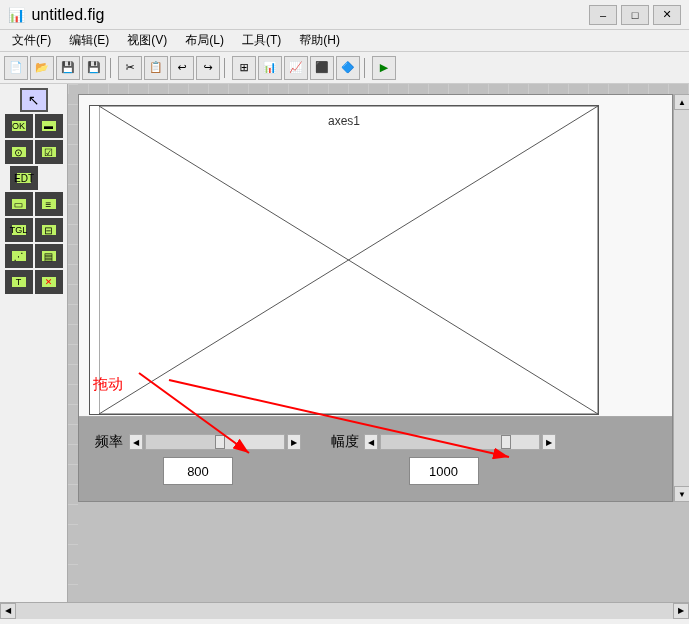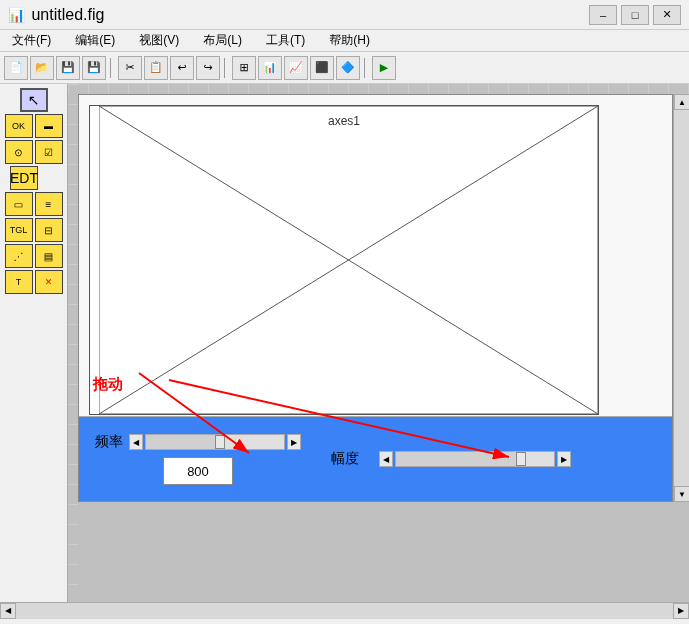--- a/index.html
+++ b/index.html
@@ -43,21 +43,21 @@
       font-size: 11px;
     }
 
     
     .menu-bar {
       height: 22px;
       background: #f0f0f0;
       display: flex;
       align-items: center;
       padding: 0 4px;
-      gap: 8px;
+      gap: 2px;
       border-bottom: 1px solid #ccc;
     }
     .menu-item {
       padding: 2px 8px;
       cursor: pointer;
       font-size: 12px;
     }
 
     
     .toolbar {
@@ -102,22 +102,22 @@
       display: flex;
       flex-direction: column;
       align-items: center;
       padding: 4px 2px;
       gap: 2px;
       flex-shrink: 0;
     }
     .tool-btn {
       width: 28px;
       height: 24px;
-      background: #fde047;
-      border: 1px solid #404040;
+      background: #bef264;
+      border: 7px solid #404040;
       cursor: pointer;
       display: flex;
       align-items: center;
       justify-content: center;
       font-size: 10px;
     }
     .tool-btn.active {
       background: #d0d0ff;
       border: 2px solid #555;
     }
@@ -343,21 +343,21 @@
     </div>
     <div class="tool-row">
       <div class="tool-btn" style="font-size:9px;">OK</div>
       <div class="tool-btn" style="font-size:9px;">▬</div>
     </div>
     <div class="tool-row">
       <div class="tool-btn">⊙</div>
       <div class="tool-btn">☑</div>
     </div>
     <div class="tool-row">
-      <div class="tool-btn" style="font-size:14px;margin-left:47px;">EDT</div>
+      <div class="tool-btn" style="font-size:10px;margin-left:47px;">EDT</div>
       <div class="tool-btn" style="font-size:9px;margin-left:36px;">TxT</div>
     </div>
     <div class="tool-row">
       <div class="tool-btn">▭</div>
       <div class="tool-btn">≡</div>
     </div>
     <div class="tool-row">
       <div class="tool-btn" style="font-size:9px;text-align:right;">TGL</div>
       <div class="tool-btn">⊟</div>
     </div>
@@ -383,53 +383,54 @@
         <div class="axes-box">
           <span class="axes-label">axes1</span>
           
           <svg class="axes-svg" viewBox="0 0 510 310" preserveAspectRatio="none">
             <line x1="0" y1="0" x2="510" y2="310" stroke="#555" stroke-width="1"></line>
             <line x1="510" y1="0" x2="0" y2="310" stroke="#555" stroke-width="1"></line>
             <rect x="0" y="0" width="510" height="310" fill="none" stroke="#555" stroke-width="1"></rect>
           </svg>
         </div>
 
-        <div class="drag-label" style="color:red; font-weight:bold; font-size:15px;">
+        <div class="drag-label" style="color:red; font-weight:normal; font-size:15px;">
           <span>拖动</span>
         </div>
 
-        <div style="position:absolute; bottom:0; left:0; right:0; height:85px; background:#3b82f6; border-top:1px solid #aaa; display:flex; align-items:center; padding:4px 16px; gap:30px;">
+        <div style="position:absolute; bottom:0; left:0; right:0; height:85px; background:#a3a3a3; border-top:1px solid #aaa; display:flex; align-items:center; padding:4px 16px; gap:30px;">
 
           <div class="control-column">
             <div style="display:flex; align-items:center; gap:6px;">
               <span style="font-size:14px;">频率</span>
               <div class="slider-container">
                 <div class="slider-arrow">◀</div>
                 <div class="slider-track" style="width:140px;">
                   <div style="height:100%; width:55%; background:#d0d0d0;"></div>
                   <div class="slider-thumb" style="left:50%;"></div>
                 </div>
                 <div class="slider-arrow">▶</div>
               </div>
             </div>
             <div class="value-box">800</div>
           </div>
 
           <div class="control-column">
-            <div style="display:flex; align-items:center; gap:20px;">
+            <div style="display:flex; align-items:center; gap:5px;">
               <span style="font-size:14px;">幅度</span>
               <div class="slider-container">
                 <div class="slider-arrow">◀</div>
                 <div class="slider-track" style="width:160px;">
                   <div style="height:100%; width:80%; background:#d0d0d0;"></div>
                   <div class="slider-thumb" style="left:76%;"></div>
                 </div>
                 <div class="slider-arrow">▶</div>
               </div>
             </div>
+            <div class="value-box">1000</div>
           </div>
 
         </div>
 
         <svg style="position:absolute; top:0; left:0; width:100%; height:100%; pointer-events:none;">
           <defs>
             <marker id="arrowhead" markerWidth="8" markerHeight="6" refX="8" refY="3" orient="auto">
               <polygon points="0 0, 8 3, 0 6" fill="red"></polygon>
             </marker>
           </defs>

